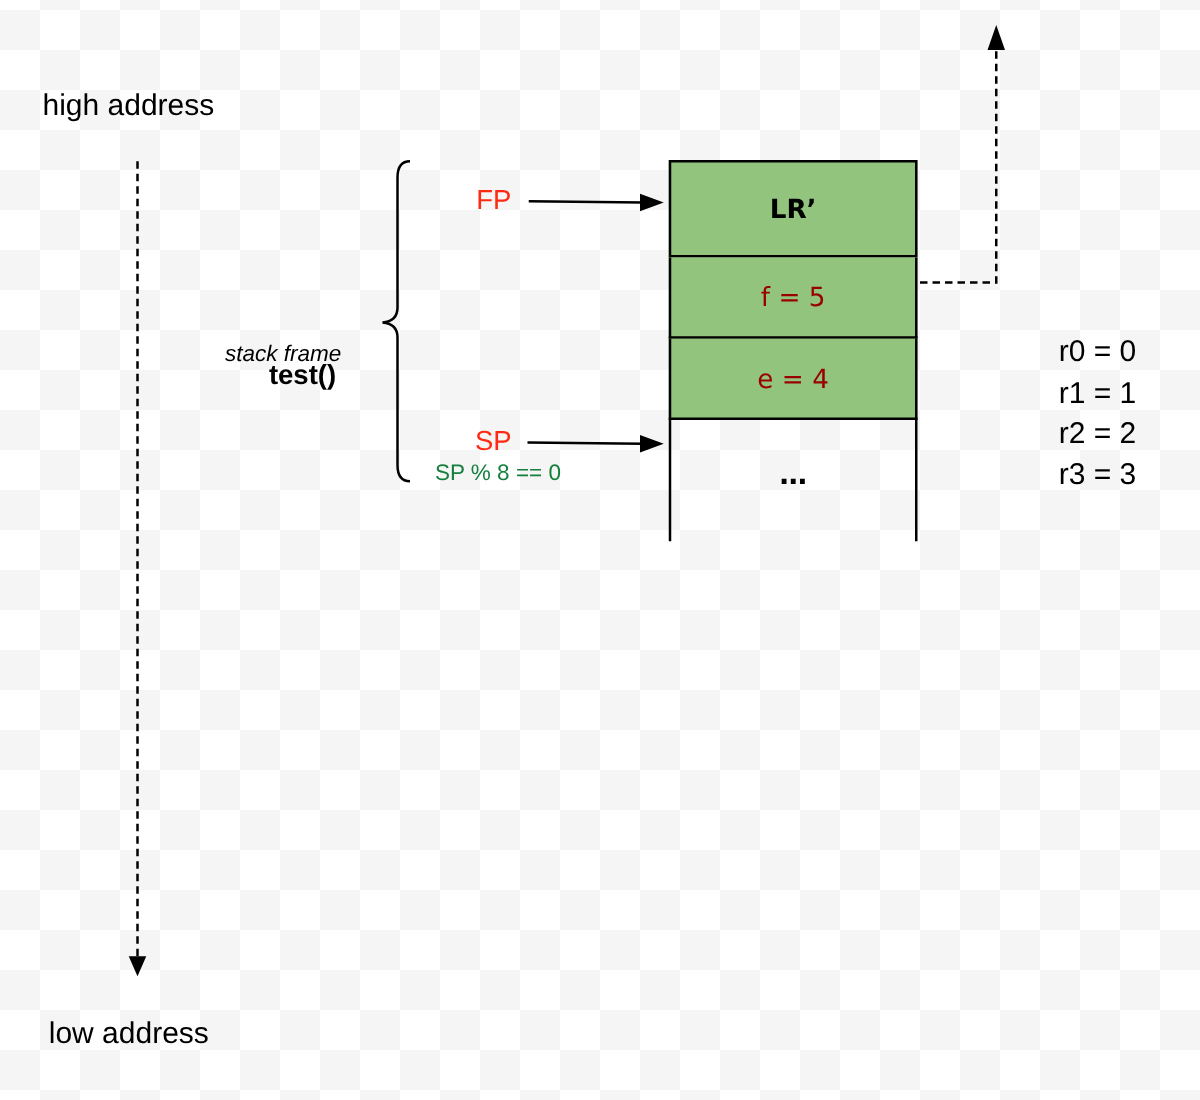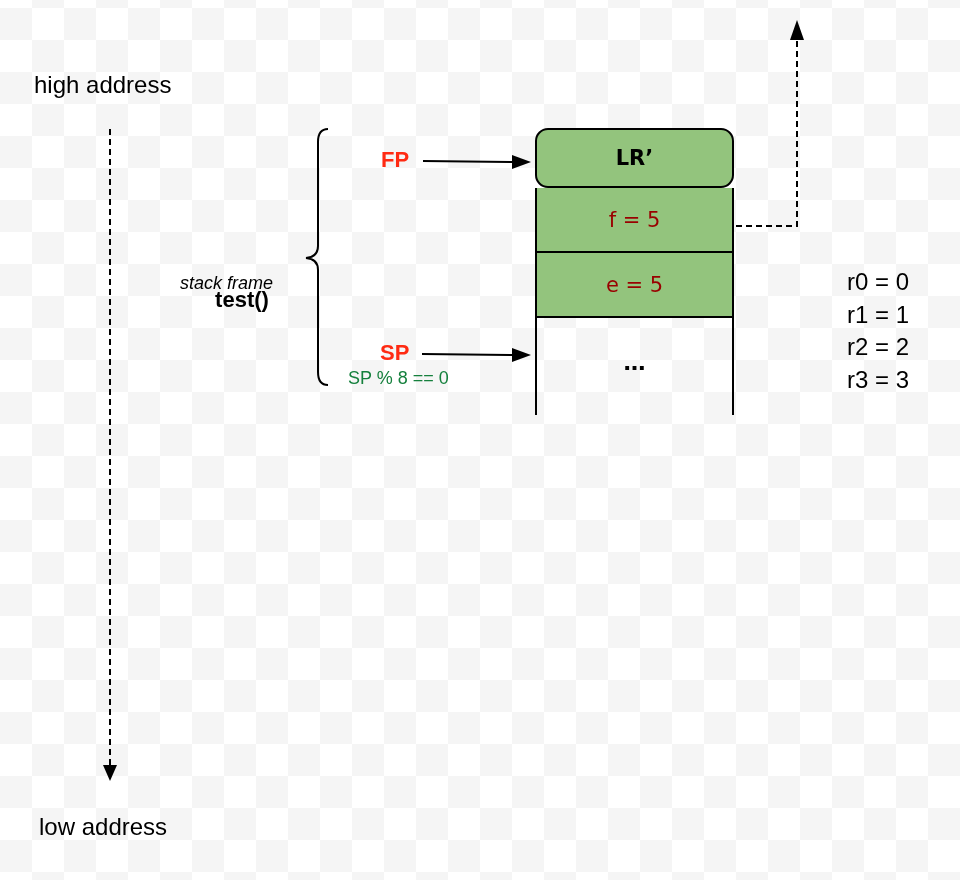--- a/index.html
+++ b/index.html
@@ -11,34 +11,34 @@
       linear-gradient(45deg, #f5f5f5 25%, transparent 25%, transparent 75%, #f5f5f5 75%),
       linear-gradient(45deg, #f5f5f5 25%, transparent 25%, transparent 75%, #f5f5f5 75%);
     background-size: 64px 64px;
     background-position: 32px 8px, 0px 40px;
   }
   .abs { position: absolute; }
   .addr { font-size: 24px; color: #000; white-space: nowrap; }
   #high-addr { left: 34px; top: 71px; }
   #low-addr { left: 39px; top: 813px; }
   svg.overlay { position: absolute; left: 0; top: 0; }
-  .ptr { font-weight: bold; font-size: 22px; color: #ff2a12; }
+  .ptr { font-weight: normal; font-size: 22px; color: #ff2a12; }
   #fp-label { left: 381px; top: 147px; }
   #sp-label { left: 380px; top: 340px; }
   #sp-note { left: 348px; top: 368px; font-size: 18px; color: #15803d; white-space: nowrap; }
   #func-name { left: 180px; top: 240px; width: 124px; text-align: center; font-weight: bold; font-size: 22px; color: #000; margin-top: 47px; }
   #func-sub { left: 180px; top: 273px; width: 124px; text-align: left; font-style: italic; font-size: 18px; color: #000; white-space: nowrap; }
   .stack { position: absolute; left: 535px; top: 128px; width: 199px; }
   .cell {
     box-sizing: border-box; height: 65px; background: #93c47d;
     border: 2px solid #000; border-top: none;
     display: flex; align-items: center; justify-content: center;
     font-family: "DejaVu Sans", sans-serif; font-size: 21px;
   }
-  .cell:first-child { border-top: 2px solid #000; height: 60px; border-radius: 13px; }
+  .cell:first-child { border-top: 2px solid #000; height: 78px; }
   .cell.saved { font-weight: bold; color: #000; }
   .cell.var { color: #990000; }
   .cell.empty {
     background: transparent; border-bottom: none; height: 97px;
     align-items: center; font-weight: bold; color: #000; font-size: 22px;
     padding-bottom: 8px;
   }
   .regs { position: absolute; left: 847px; top: 266px; color: #000000; font-size: 24px; line-height: 32.5px; }
   .regs div { white-space: nowrap; }
 </style>
@@ -68,21 +68,21 @@
 <div id="func-name" class="abs">test()</div>
 <div id="func-sub" class="abs">stack frame</div>
 
 <div id="fp-label" class="abs ptr">FP</div>
 <div id="sp-label" class="abs ptr">SP</div>
 <div id="sp-note" class="abs">SP % 8 == 0</div>
 
 <div class="stack">
   <div class="cell saved">LR’</div>
   <div class="cell var">f = 5</div>
-  <div class="cell var">e = 5</div>
+  <div class="cell var">e = 4</div>
   <div class="cell empty">…</div>
 </div>
 
 <div class="regs">
   <div>r0 = 0</div>
   <div>r1 = 1</div>
   <div>r2 = 2</div>
   <div>r3 = 3</div>
 </div>
 

